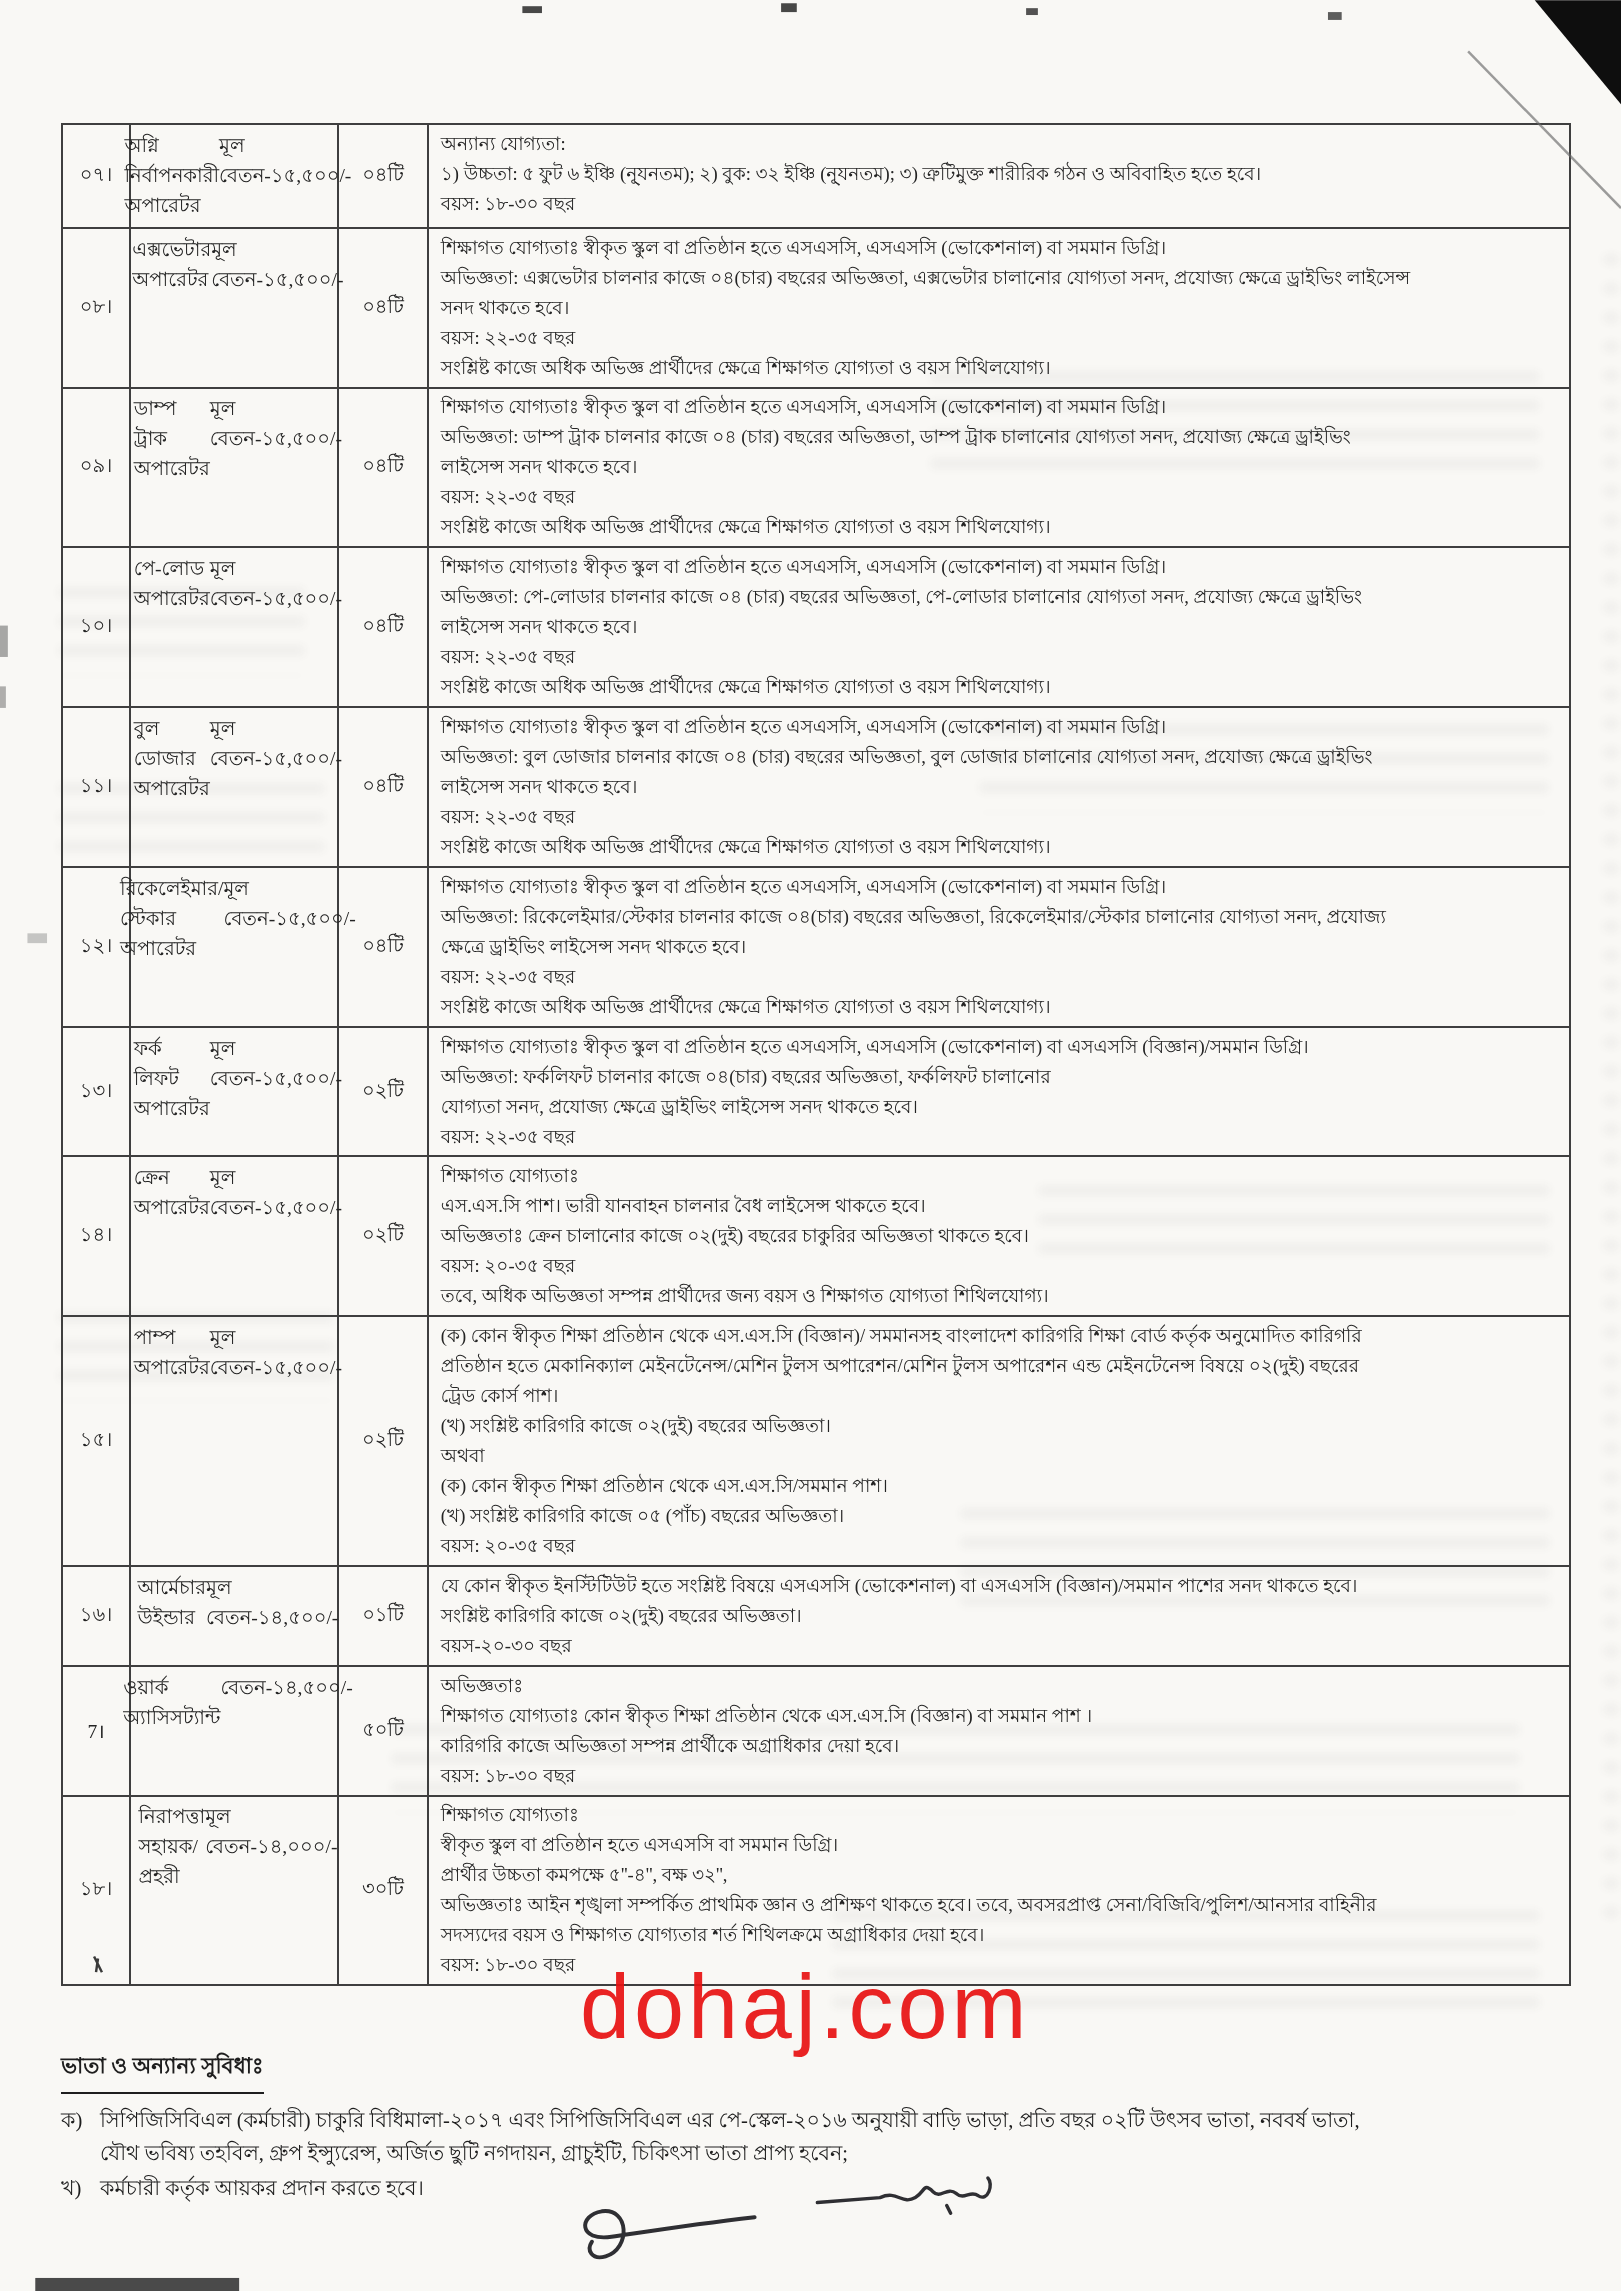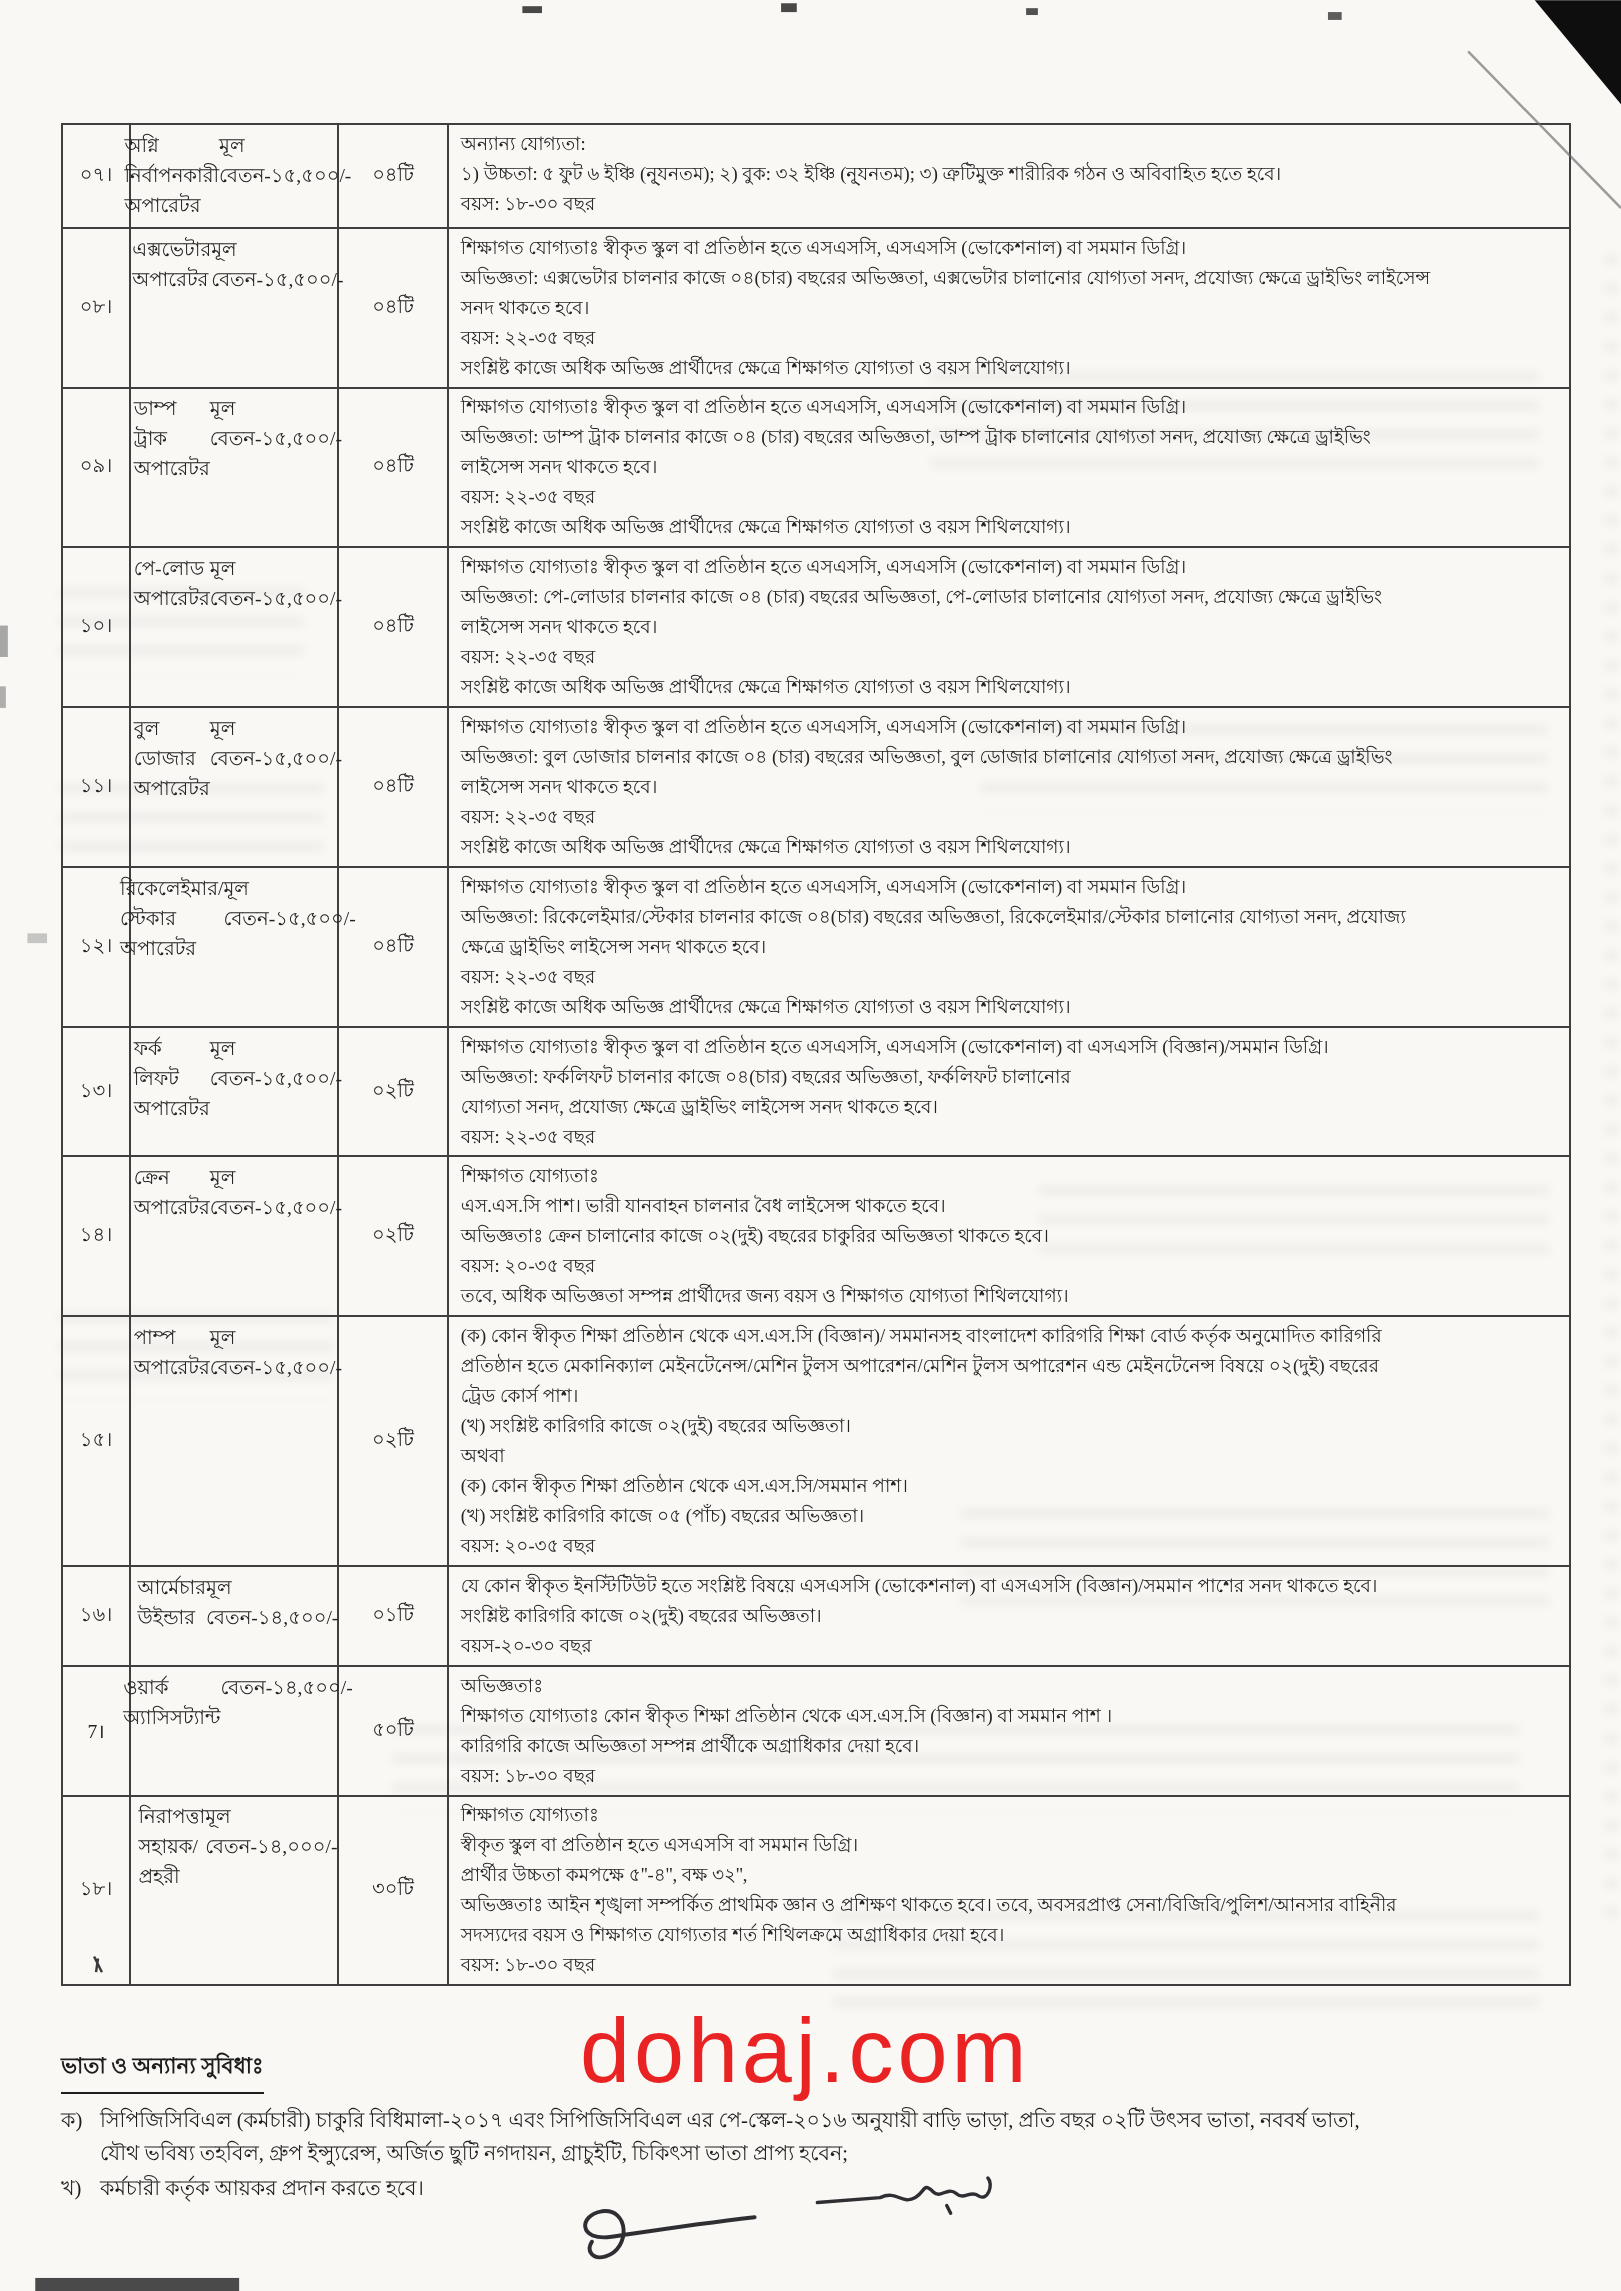--- a/index.html
+++ b/index.html
@@ -8,34 +8,34 @@
   
   .jobtable{position:absolute;left:61px;top:123px;width:1506px;
             border:2px solid #3f3f3f;background:transparent;}
   .trow{display:flex;border-bottom:2px solid #3f3f3f;}
   .trow:last-child{border-bottom:none;}
   .c{box-sizing:border-box;}
   .serial{width:68px;border-right:2px solid #3f3f3f;display:flex;align-items:center;
           justify-content:center;font-size:19.6px;white-space:nowrap;}
   .name{width:208px;border-right:2px solid #3f3f3f;display:flex;flex-direction:row;
         justify-content:center;padding:5.9px 5.9px 5.9px 13.7px;font-size:19.6px;line-height:30px;}
-  .count{width:110px;border-right:2px solid #3f3f3f;display:flex;align-items:center;
+  .count{width:90px;border-right:2px solid #3f3f3f;display:flex;align-items:center;
          justify-content:center;font-size:19.6px;white-space:nowrap;}
   .details{flex:1;padding:3.9px 7.8px 3.9px 11.8px;font-size:18.6px;line-height:30px;overflow:hidden;}
   .dline{white-space:nowrap;}
   
   .benefits{position:absolute;left:61px;top:2049px;width:1514px;font-size:20.6px;color:#1e1e1e;}
   .b-head{font-weight:bold;font-size:21.6px;display:inline-block;border-bottom:2px solid #1e1e1e;
           padding-bottom:7px;margin-bottom:7.8px;white-space:nowrap;}
   .b-item{display:flex;margin-top:2px;}
   .b-label{width:39px;flex:none;line-height:33px;}
   .b-lines{line-height:33px;}
   .b-lines div{white-space:nowrap;}
   
-  .watermark{position:absolute;left:580px;top:2000px;font-family:"Liberation Sans",sans-serif;
+  .watermark{position:absolute;left:580px;top:1956px;font-family:"Liberation Sans",sans-serif;
              font-size:90px;letter-spacing:3.9px;font-weight:400;opacity:.92;pointer-events:none;}
   
   .bleed{position:absolute;background:repeating-linear-gradient(180deg,rgba(70,70,70,.4) 0 8.8px,
          rgba(70,70,70,0) 8.8px 29px);filter:blur(4.9px);opacity:.16;pointer-events:none;}
   .overlay{position:absolute;left:0;top:0;pointer-events:none;}
 </style>
 </head>
 <body>
 
 <div class="page">

